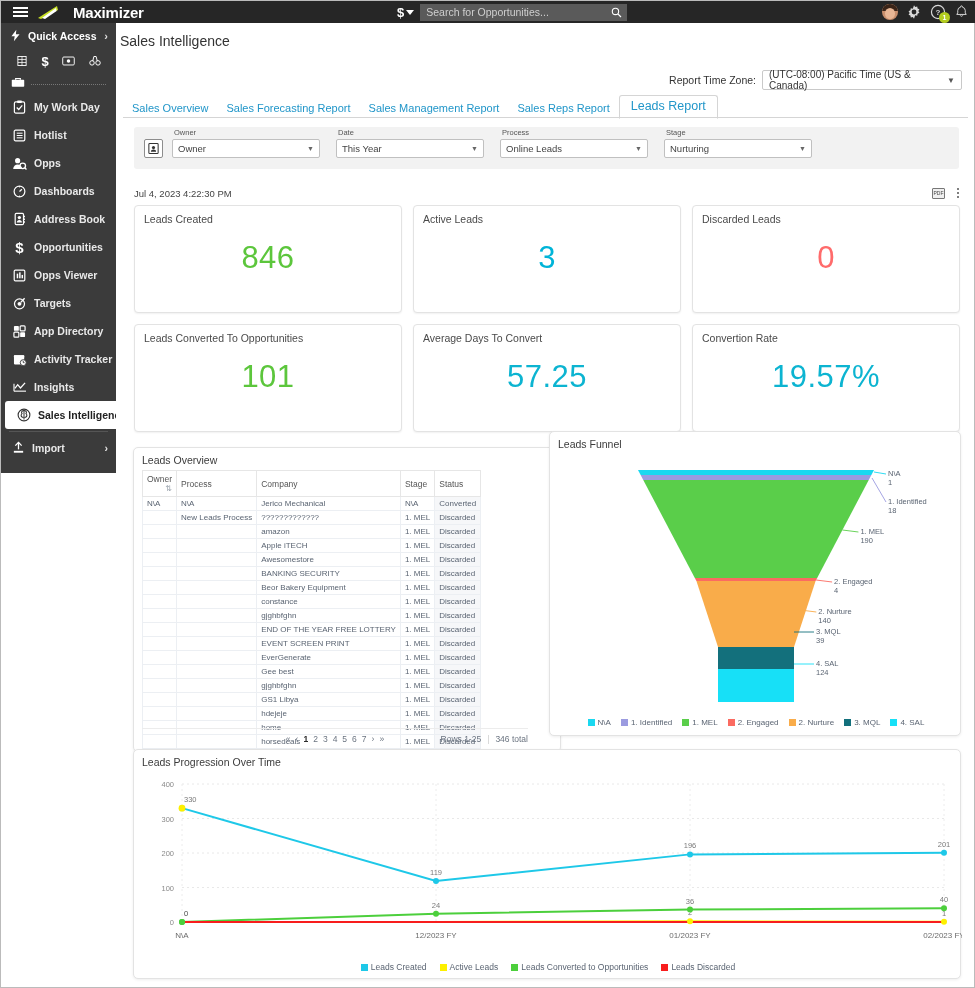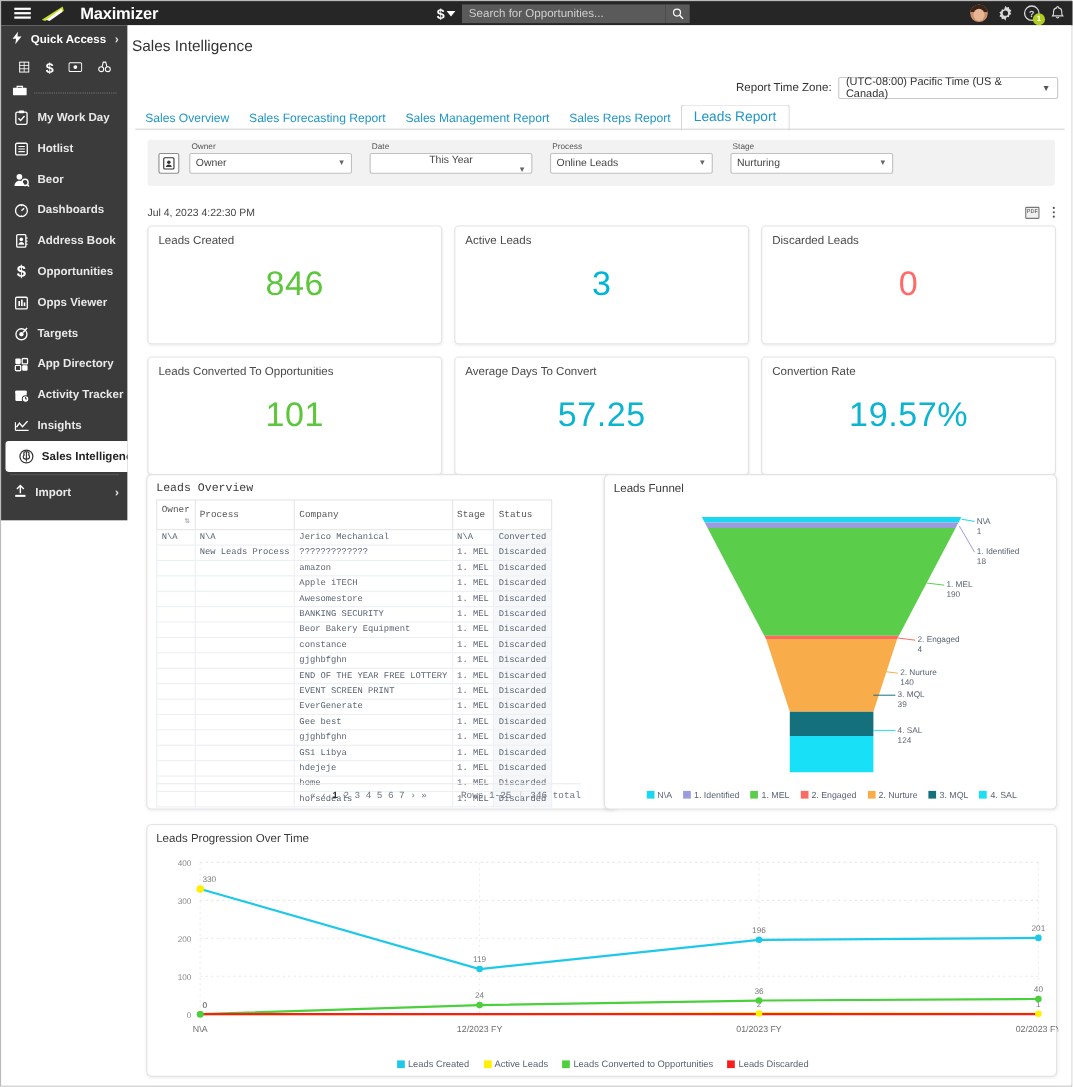--- a/index.html
+++ b/index.html
@@ -106,21 +106,21 @@
     display:flex; align-items:center; justify-content:center; cursor:pointer; margin-right:9px;
   }
   .fld { position:relative; margin-right:16px; }
   .fld-label { font-size:7.5px; color:#555; position:absolute; top:-11px; left:2px; white-space:nowrap;}
   .fld-select {
     height:19px; border:1px solid #c0c0c0; border-radius:2px; background:#fff;
     display:flex; align-items:center; padding:0 5px; font-size:9.5px; color:#444; cursor:pointer;
   }
   .fld-select .caret { margin-left:auto; font-size:7px; color:#666; padding-left:6px;}
   .fld.w1 .fld-select { width:148px; }
-  .fld.w2 .fld-select { width:148px;flex-direction:column; }
+  .fld.w2 .fld-select { width:148px; }
   .fld.w3 .fld-select { width:148px; }
   .fld.w4 .fld-select { width:148px; }
 
   .ts-row { position:absolute; left:18px; top:160px; width:825px; height:20px; display:flex; align-items:center; }
   .ts-text { font-size:9.5px; color:#444; }
   .ts-actions { margin-left:auto; display:flex; align-items:center; gap:12px; }
   .pdf-btn { width:13px; height:11px; border:1px solid #777; border-radius:1px; background:#f0f0f0;
              display:flex; align-items:center; justify-content:center; font-size:5px; color:#444; cursor:pointer;}
   .kebab { display:flex; flex-direction:column; gap:2px; cursor:pointer; }
   .kebab i { width:2px; height:2px; background:#555; border-radius:50%; display:block; }
@@ -139,21 +139,21 @@
   }
 
   
   .panels { position:absolute; left:132px; top:430px; width:828px; }
   .panel {
     background:#fff; border:1px solid #e3e3e3; border-radius:5px;
     box-shadow:0 1px 3px rgba(0,0,0,0.07); position:absolute;
   }
   .panel-title { font-size:10.5px; color:#3b3b3b; padding:6px 0 0 8px; }
 
-  #overviewPanel { left:0; top:0; width:428px; height:305px;font-family:Liberation Mono, monospace; }
+  #overviewPanel { left:0; top:16px; width:428px; height:305px; }
   #funnelPanel { left:416px; top:0; width:412px; height:305px; }
   #progressPanel { left:0; top:318px; width:828px; height:230px; }
 
   
   .tbl { position:absolute; left:8px; top:22px; width:336px; border-collapse:collapse; }
   .tbl th {
     font-size:8.5px; font-weight:normal; color:#555; text-align:left; padding:3px 4px;
     border:1px solid #e6e6e6; background:#fff; height:14px; white-space:nowrap;
   }
   .tbl td {
@@ -327,21 +327,21 @@
     </div>
     <div class="nav-item">
       <span class="ico">
         <svg width="15" height="13" viewBox="0 0 16 14">
             <circle cx="6" cy="4" r="2.8" fill="#fff"></circle>
             <path d="M1.2 13c0-2.9 2.2-5 4.8-5s4.8 2.1 4.8 5z" fill="#fff"></path>
             <circle cx="11.5" cy="9.5" r="3" fill="none" stroke="#fff" stroke-width="1.4"></circle>
             <line x1="13.6" y1="11.6" x2="15.5" y2="13.5" stroke="#fff" stroke-width="1.4"></line>
           </svg>
       </span>
-      <span class="lbl">Beor</span>
+      <span class="lbl">Opps</span>
     </div>
     <div class="nav-item">
       <span class="ico">
         <svg width="13" height="13" viewBox="0 0 14 14">
             <circle cx="7" cy="7" r="5.8" fill="none" stroke="#fff" stroke-width="1.3"></circle>
             <line x1="7" y1="7" x2="9.6" y2="4.6" stroke="#fff" stroke-width="1.3"></line>
             <line x1="7" y1="1.3" x2="7" y2="2.6" stroke="#fff" stroke-width="1"></line>
             <line x1="7" y1="11.4" x2="7" y2="12.7" stroke="#fff" stroke-width="1"></line>
           </svg>
       </span>

